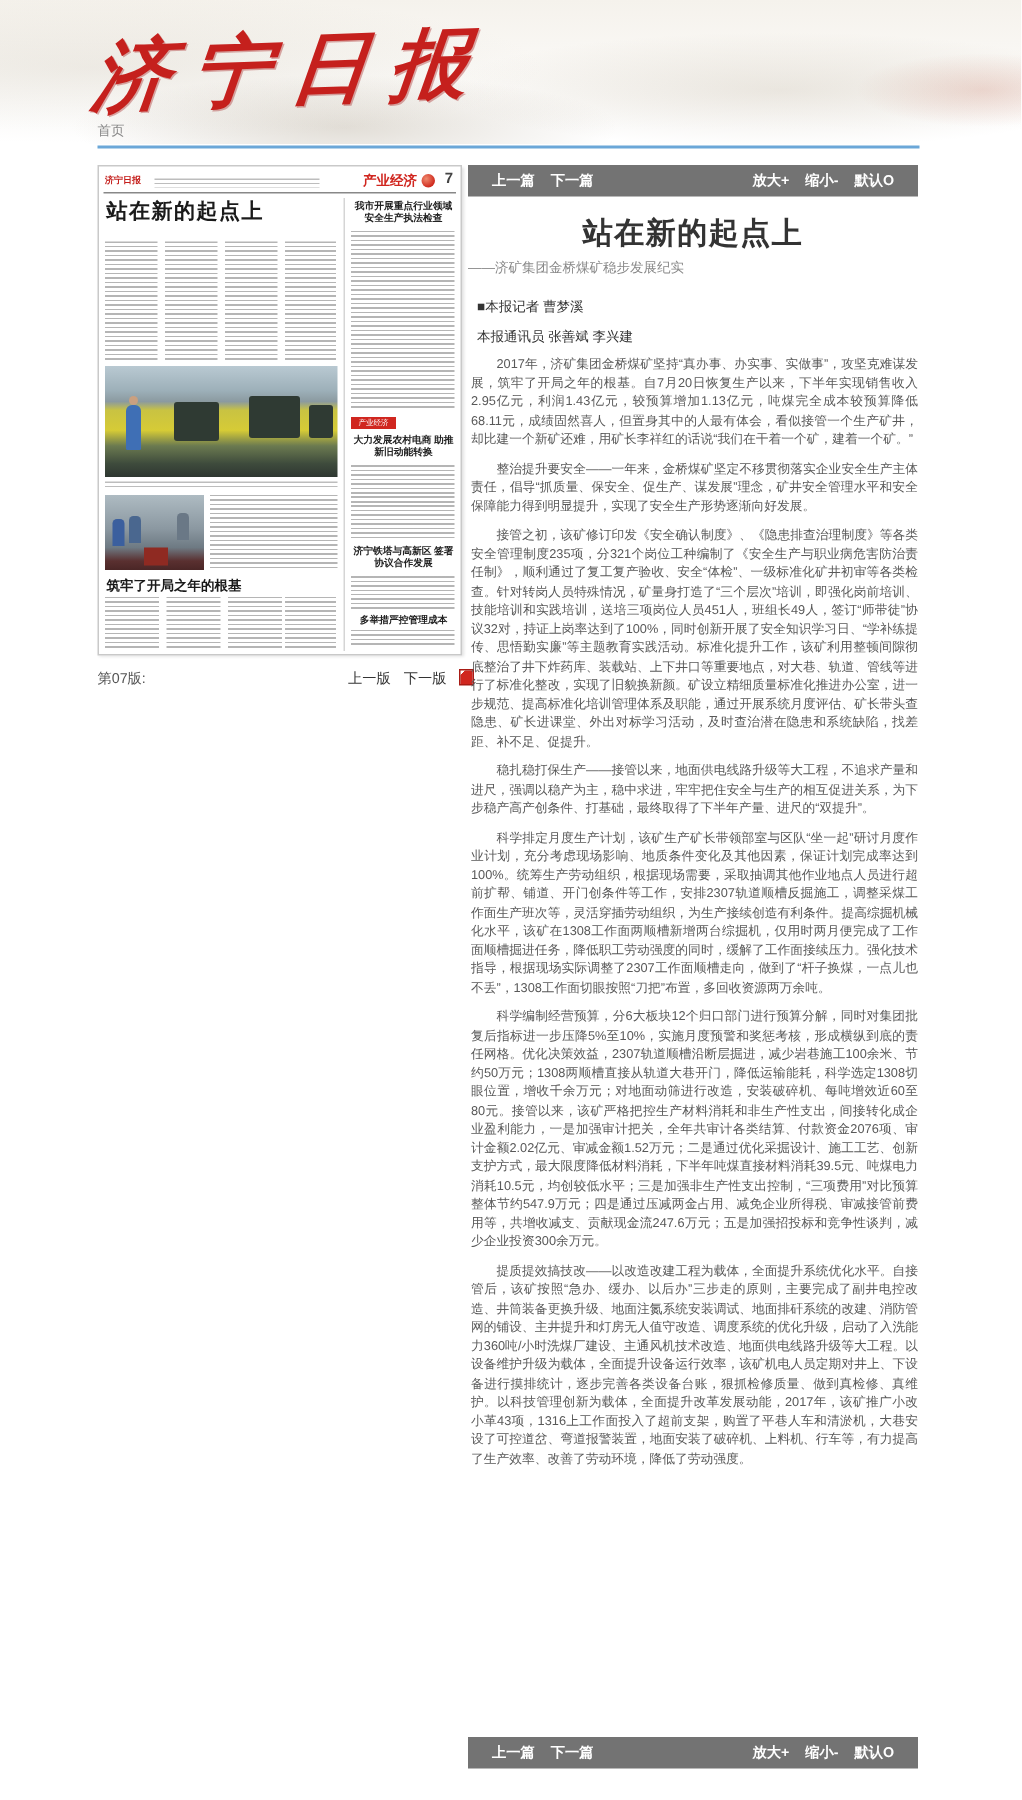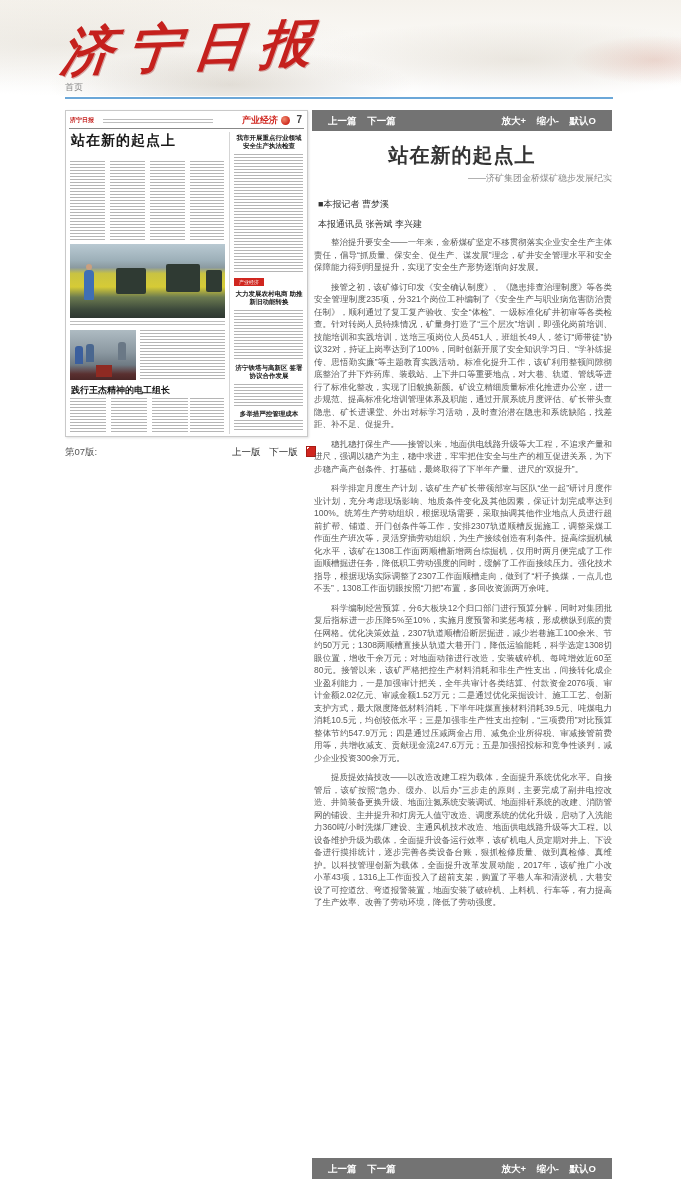--- a/index.html
+++ b/index.html
@@ -83,21 +83,21 @@
     color:#fff; font-size:9.5px; font-weight:bold; line-height:21px;
   }
   .toolbar .left { position:absolute; left:8px; }
   .toolbar .right { position:absolute; right:8px; }
   .toolbar span { cursor:pointer; margin:0 4px; }
   #toolbar-top { top:0; }
   #toolbar-bottom { position:absolute; left:312px; top:1158px; }
 
   #article-title { position:absolute; left:0; top:32px; width:300px; text-align:center;
     font-size:20px; font-weight:bold; color:#333; letter-spacing:1px; }
-  #article-subtitle { position:absolute; left:0; top:62px; width:300px; text-align:right;
+  #article-subtitle { position:absolute; left:0; top:62px; width:300px; text-align:left;
     font-size:9px; color:#888; }
   #byline1 { position:absolute; left:6px; top:88px; font-size:9px; color:#333; }
   #byline2 { position:absolute; left:6px; top:108px; font-size:9px; color:#333; }
   #article-body { position:absolute; left:2px; top:126px; width:298px; height:1024px; overflow:hidden; }
   #article-body p {
     font-size:8.5px; line-height:12.5px; color:#595959;
     text-align:justify; text-indent:2em; margin:0 0 7px 0;
   }
 </style>
 </head>
@@ -137,21 +137,21 @@
     <div id="t-caption" class="t-abs simlite"></div>
 
     <div id="t-photo2" class="t-abs">
       <div class="t-fig" style="left:5px;top:16px;"></div>
       <div class="t-fig" style="left:16px;top:14px;background:#4a678f;"></div>
       <div class="t-fig" style="left:48px;top:12px;background:#6a7886;"></div>
       <div id="t-photo2-red"></div>
     </div>
     <div id="t-mid-col" class="t-abs sim"></div>
 
-    <div id="t-bottom-headline" class="t-abs">践行王杰精神的电工组长</div>
+    <div id="t-bottom-headline" class="t-abs">筑牢了开局之年的根基</div>
     <div class="t-abs sim t-bcol" style="left:4px;"></div>
     <div class="t-abs sim t-bcol" style="left:45px;"></div>
     <div class="t-abs sim t-bcol" style="left:86px;"></div>
     <div class="t-abs sim t-bcol" style="left:124px;width:34px;"></div>
 
     <div id="t-right" class="t-abs">
       <div class="t-rh" style="top:2px;">我市开展重点行业领域 安全生产执法检查</div>
       <div class="t-rtext sim" style="top:22px;height:118px;"></div>
       <div id="t-right-tag">产业经济</div>
       <div class="t-rh" style="top:158px;">大力发展农村电商 助推新旧动能转换</div>
@@ -183,20 +183,21 @@
         <span>默认O</span>
       </span>
     </div>
 
     <h1 id="article-title">站在新的起点上</h1>
     <div id="article-subtitle">——济矿集团金桥煤矿稳步发展纪实</div>
     <div id="byline1">■本报记者 曹梦溪</div>
     <div id="byline2">本报通讯员 张善斌 李兴建</div>
 
     <div id="article-body">
+      <p>2017年，济矿集团金桥煤矿坚持“真办事、办实事、实做事”，攻坚克难谋发展，筑牢了开局之年的根基。自7月20日恢复生产以来，下半年实现销售收入2.95亿元，利润1.43亿元，较预算增加1.13亿元，吨煤完全成本较预算降低68.11元，成绩固然喜人，但置身其中的人最有体会，看似接管一个生产矿井，却比建一个新矿还难，用矿长李祥红的话说“我们在干着一个矿，建着一个矿。”</p>
       <p>整治提升要安全——一年来，金桥煤矿坚定不移贯彻落实企业安全生产主体责任，倡导“抓质量、保安全、促生产、谋发展”理念，矿井安全管理水平和安全保障能力得到明显提升，实现了安全生产形势逐渐向好发展。</p>
       <p>接管之初，该矿修订印发《安全确认制度》、《隐患排查治理制度》等各类安全管理制度235项，分321个岗位工种编制了《安全生产与职业病危害防治责任制》，顺利通过了复工复产验收、安全“体检”、一级标准化矿井初审等各类检查。针对转岗人员特殊情况，矿量身打造了“三个层次”培训，即强化岗前培训、技能培训和实践培训，送培三项岗位人员451人，班组长49人，签订“师带徒”协议32对，持证上岗率达到了100%，同时创新开展了安全知识学习日、“学补练提传、思悟勤实廉”等主题教育实践活动。标准化提升工作，该矿利用整顿间隙彻底整治了井下炸药库、装载站、上下井口等重要地点，对大巷、轨道、管线等进行了标准化整改，实现了旧貌换新颜。矿设立精细质量标准化推进办公室，进一步规范、提高标准化培训管理体系及职能，通过开展系统月度评估、矿长带头查隐患、矿长进课堂、外出对标学习活动，及时查治潜在隐患和系统缺陷，找差距、补不足、促提升。</p>
       <p>稳扎稳打保生产——接管以来，地面供电线路升级等大工程，不追求产量和进尺，强调以稳产为主，稳中求进，牢牢把住安全与生产的相互促进关系，为下步稳产高产创条件、打基础，最终取得了下半年产量、进尺的“双提升”。</p>
       <p>科学排定月度生产计划，该矿生产矿长带领部室与区队“坐一起”研讨月度作业计划，充分考虑现场影响、地质条件变化及其他因素，保证计划完成率达到100%。统筹生产劳动组织，根据现场需要，采取抽调其他作业地点人员进行超前扩帮、铺道、开门创条件等工作，安排2307轨道顺槽反掘施工，调整采煤工作面生产班次等，灵活穿插劳动组织，为生产接续创造有利条件。提高综掘机械化水平，该矿在1308工作面两顺槽新增两台综掘机，仅用时两月便完成了工作面顺槽掘进任务，降低职工劳动强度的同时，缓解了工作面接续压力。强化技术指导，根据现场实际调整了2307工作面顺槽走向，做到了“杆子换煤，一点儿也不丢”，1308工作面切眼按照“刀把”布置，多回收资源两万余吨。</p>
       <p>科学编制经营预算，分6大板块12个归口部门进行预算分解，同时对集团批复后指标进一步压降5%至10%，实施月度预警和奖惩考核，形成横纵到底的责任网格。优化决策效益，2307轨道顺槽沿断层掘进，减少岩巷施工100余米、节约50万元；1308两顺槽直接从轨道大巷开门，降低运输能耗，科学选定1308切眼位置，增收千余万元；对地面动筛进行改造，安装破碎机、每吨增效近60至80元。接管以来，该矿严格把控生产材料消耗和非生产性支出，间接转化成企业盈利能力，一是加强审计把关，全年共审计各类结算、付款资金2076项、审计金额2.02亿元、审减金额1.52万元；二是通过优化采掘设计、施工工艺、创新支护方式，最大限度降低材料消耗，下半年吨煤直接材料消耗39.5元、吨煤电力消耗10.5元，均创较低水平；三是加强非生产性支出控制，“三项费用”对比预算整体节约547.9万元；四是通过压减两金占用、减免企业所得税、审减接管前费用等，共增收减支、贡献现金流247.6万元；五是加强招投标和竞争性谈判，减少企业投资300余万元。</p>
       <p>提质提效搞技改——以改造改建工程为载体，全面提升系统优化水平。自接管后，该矿按照“急办、缓办、以后办”三步走的原则，主要完成了副井电控改造、井筒装备更换升级、地面注氮系统安装调试、地面排矸系统的改建、消防管网的铺设、主井提升和灯房无人值守改造、调度系统的优化升级，启动了入洗能力360吨/小时洗煤厂建设、主通风机技术改造、地面供电线路升级等大工程。以设备维护升级为载体，全面提升设备运行效率，该矿机电人员定期对井上、下设备进行摸排统计，逐步完善各类设备台账，狠抓检修质量、做到真检修、真维护。以科技管理创新为载体，全面提升改革发展动能，2017年，该矿推广小改小革43项，1316上工作面投入了超前支架，购置了平巷人车和清淤机，大巷安设了可控道岔、弯道报警装置，地面安装了破碎机、上料机、行车等，有力提高了生产效率、改善了劳动环境，降低了劳动强度。</p>
     </div>
   </div>
 
   <div id="toolbar-bottom" class="toolbar">

